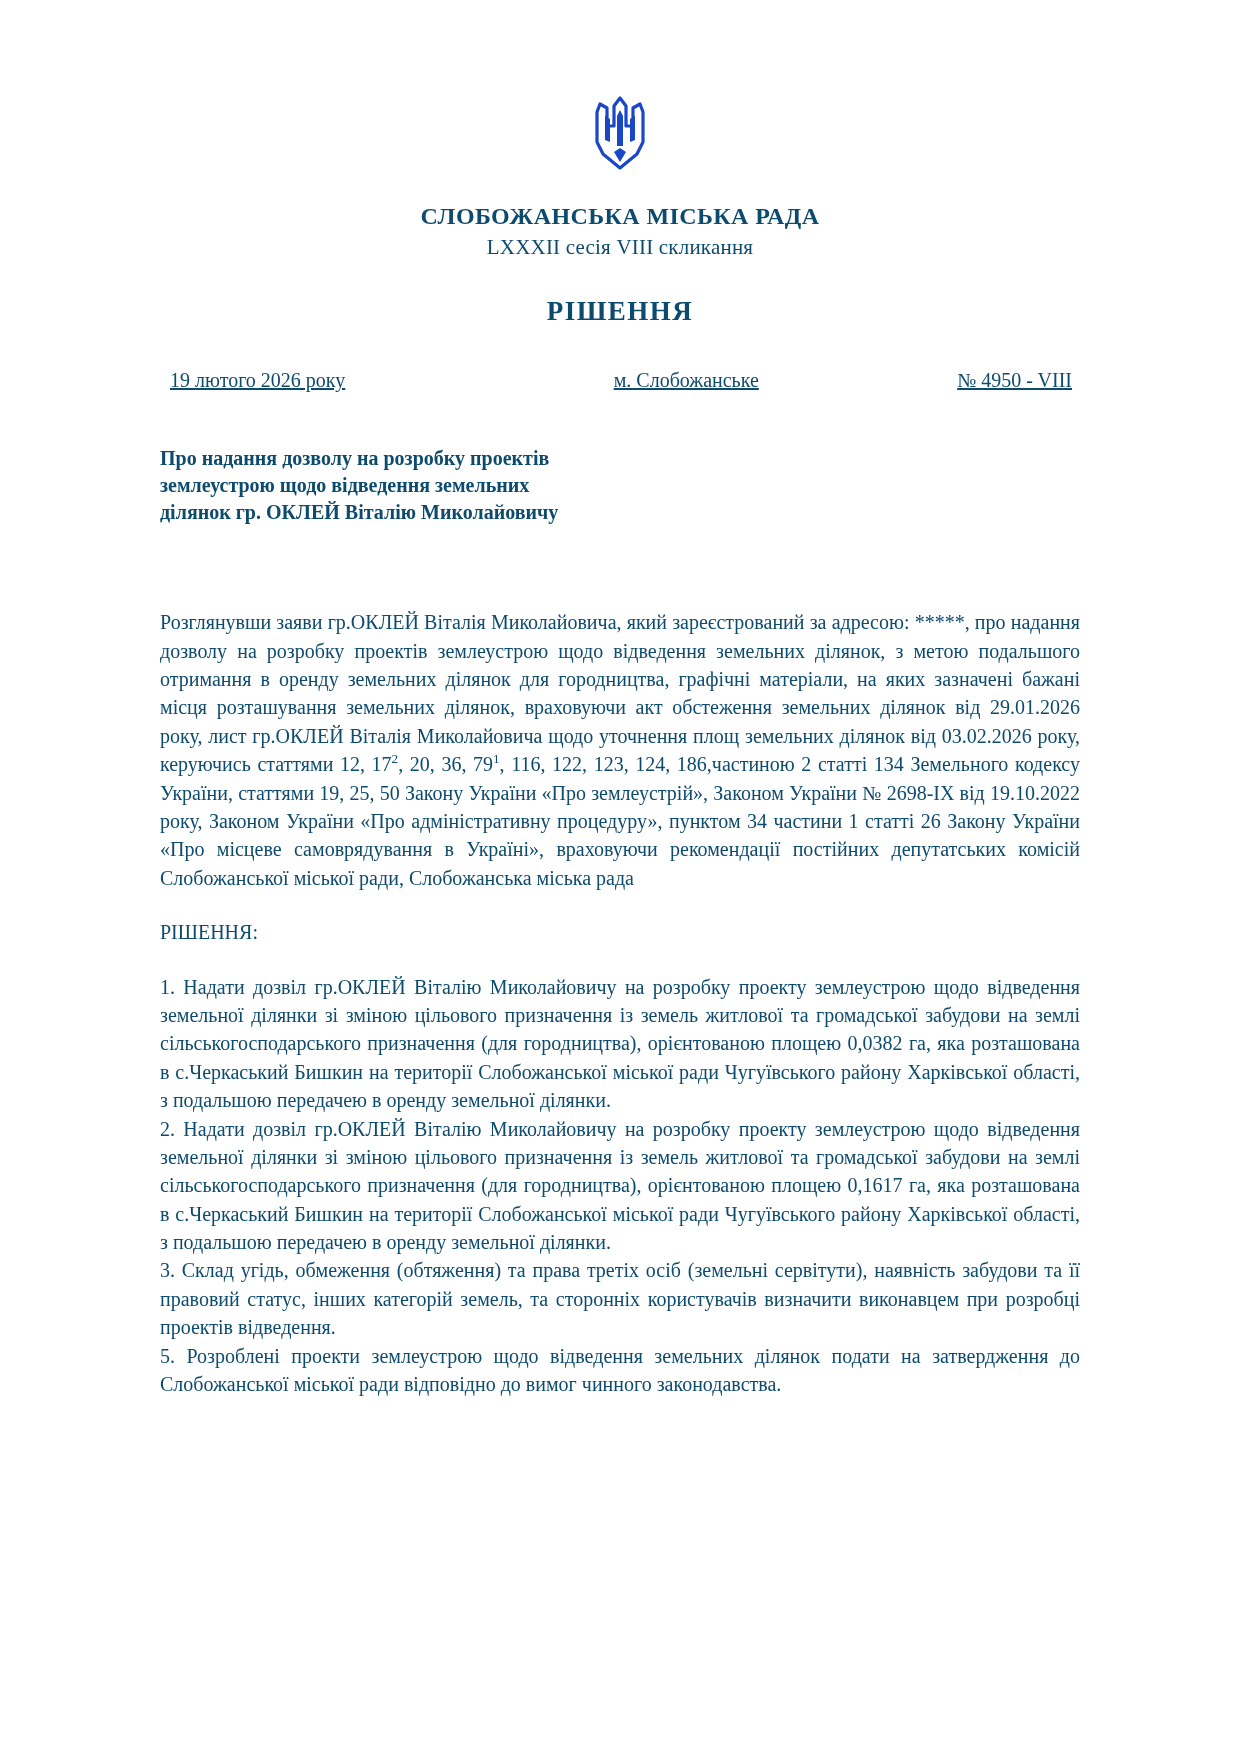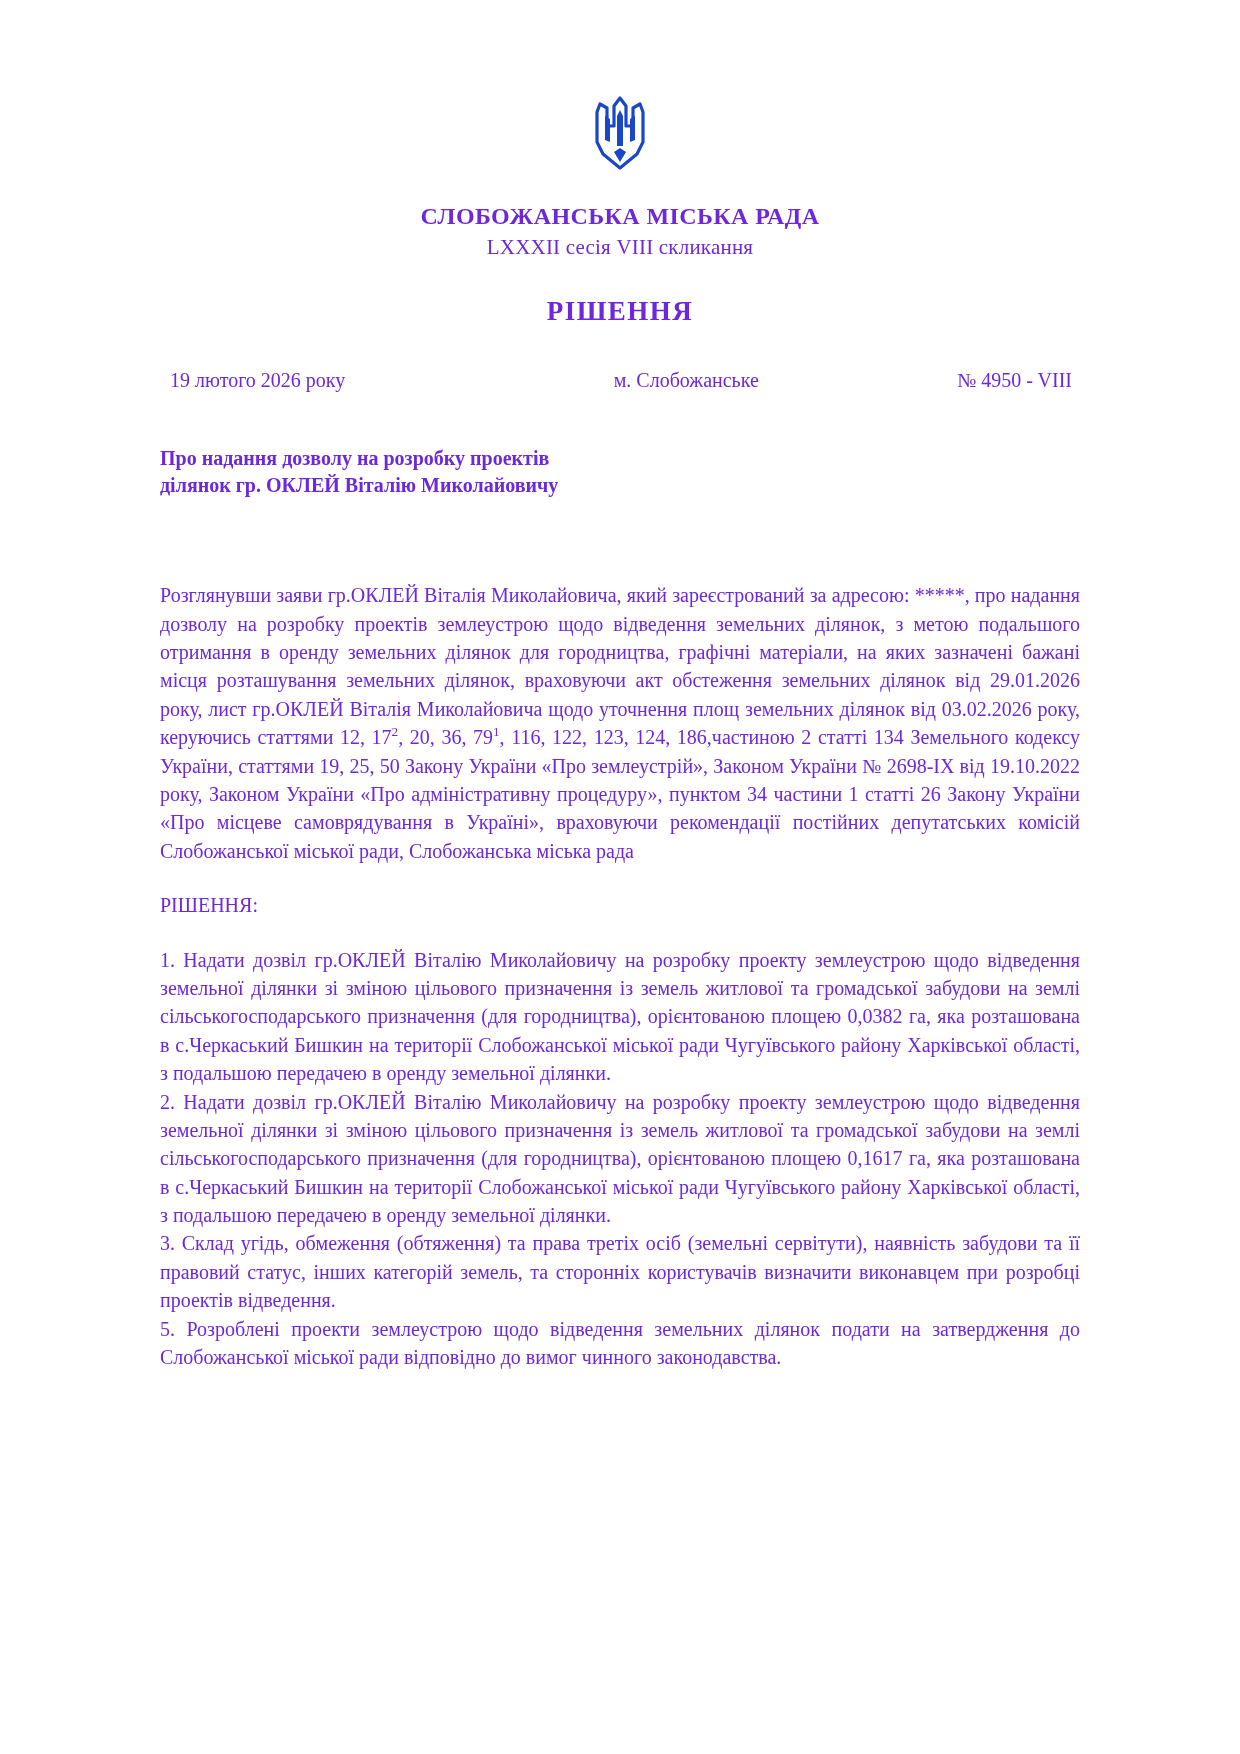--- a/index.html
+++ b/index.html
@@ -7,21 +7,21 @@
     padding: 0;
     background: #ffffff;
   }
   .page {
     position: relative;
     width: 1240px;
     height: 1754px;
     margin: 0 auto;
     background: #ffffff;
     font-family: "Liberation Serif", "DejaVu Serif", serif;
-    color: #6d28d9;
+    color: #0c4a6e;
     box-sizing: border-box;
     padding: 0 160px;
   }
   .emblem-wrap {
     padding-top: 96px;
     text-align: center;
   }
   .emblem {
     display: inline-block;
     width: 54px;
@@ -50,20 +50,21 @@
     letter-spacing: 1.5px;
     margin-top: 36px;
   }
   .meta-row {
     display: flex;
     justify-content: space-between;
     align-items: center;
     font-size: 20px;
     margin-top: 42px;
     padding: 0 8px 0 10px;
+    text-decoration: underline;
   }
   .meta-date { flex: 0 0 auto; }
   .meta-city { flex: 0 0 auto; margin-left: 70px; }
   .meta-number { flex: 0 0 auto; }
   .subject {
     margin-top: 53px;
     font-size: 20px;
     font-weight: bold;
     line-height: 1.35;
   }
@@ -123,20 +124,21 @@
   <div class="doc-type">РІШЕННЯ</div>
 
   <div class="meta-row">
     <div class="meta-date">19 лютого 2026 року</div>
     <div class="meta-city">м. Слобожанське</div>
     <div class="meta-number">№ 4950 - VIII</div>
   </div>
 
   <div class="subject">
     <div>Про надання дозволу на розробку проектів</div>
+    <div>землеустрою щодо відведення земельних</div>
     <div>ділянок гр. ОКЛЕЙ Віталію Миколайовичу</div>
   </div>
 
   <div class="body">
     <p class="para-preamble"><span>Розглянувши заяви гр.ОКЛЕЙ Віталія Миколайовича, який зареєстрований за адресою: *****, про надання дозволу на розробку проектів землеустрою щодо відведення земельних ділянок, з метою подальшого отримання в оренду земельних ділянок для городництва, графічні матеріали, на яких зазначені бажані місця розташування земельних ділянок, враховуючи акт обстеження земельних ділянок від 29.01.2026 року, лист гр.ОКЛЕЙ Віталія Миколайовича щодо уточнення площ земельних ділянок від 03.02.2026 року, керуючись статтями 12, 17</span><sup>2</sup><span>, 20, 36, 79</span><sup>1</sup><span>, 116, 122, 123, 124, 186,частиною 2 статті 134 Земельного кодексу України, статтями 19, 25, 50 Закону України «Про землеустрій», Законом України № 2698-ІХ від 19.10.2022 року, Законом України «Про адміністративну процедуру», пунктом 34 частини 1 статті 26 Закону України «Про місцеве самоврядування в Україні», враховуючи рекомендації постійних депутатських комісій Слобожанської міської ради, Слобожанська міська рада</span></p>
 
     <div class="decided">РІШЕННЯ:</div>
 
     <div class="items">
       <p>1. Надати дозвіл гр.ОКЛЕЙ Віталію Миколайовичу на розробку проекту землеустрою щодо відведення земельної ділянки зі зміною цільового призначення із земель житлової та громадської забудови на землі сільськогосподарського призначення (для городництва), орієнтованою площею 0,0382 га, яка розташована в с.Черкаський Бишкин на території Слобожанської міської ради Чугуївського району Харківської області, з подальшою передачею в оренду земельної ділянки.</p>

